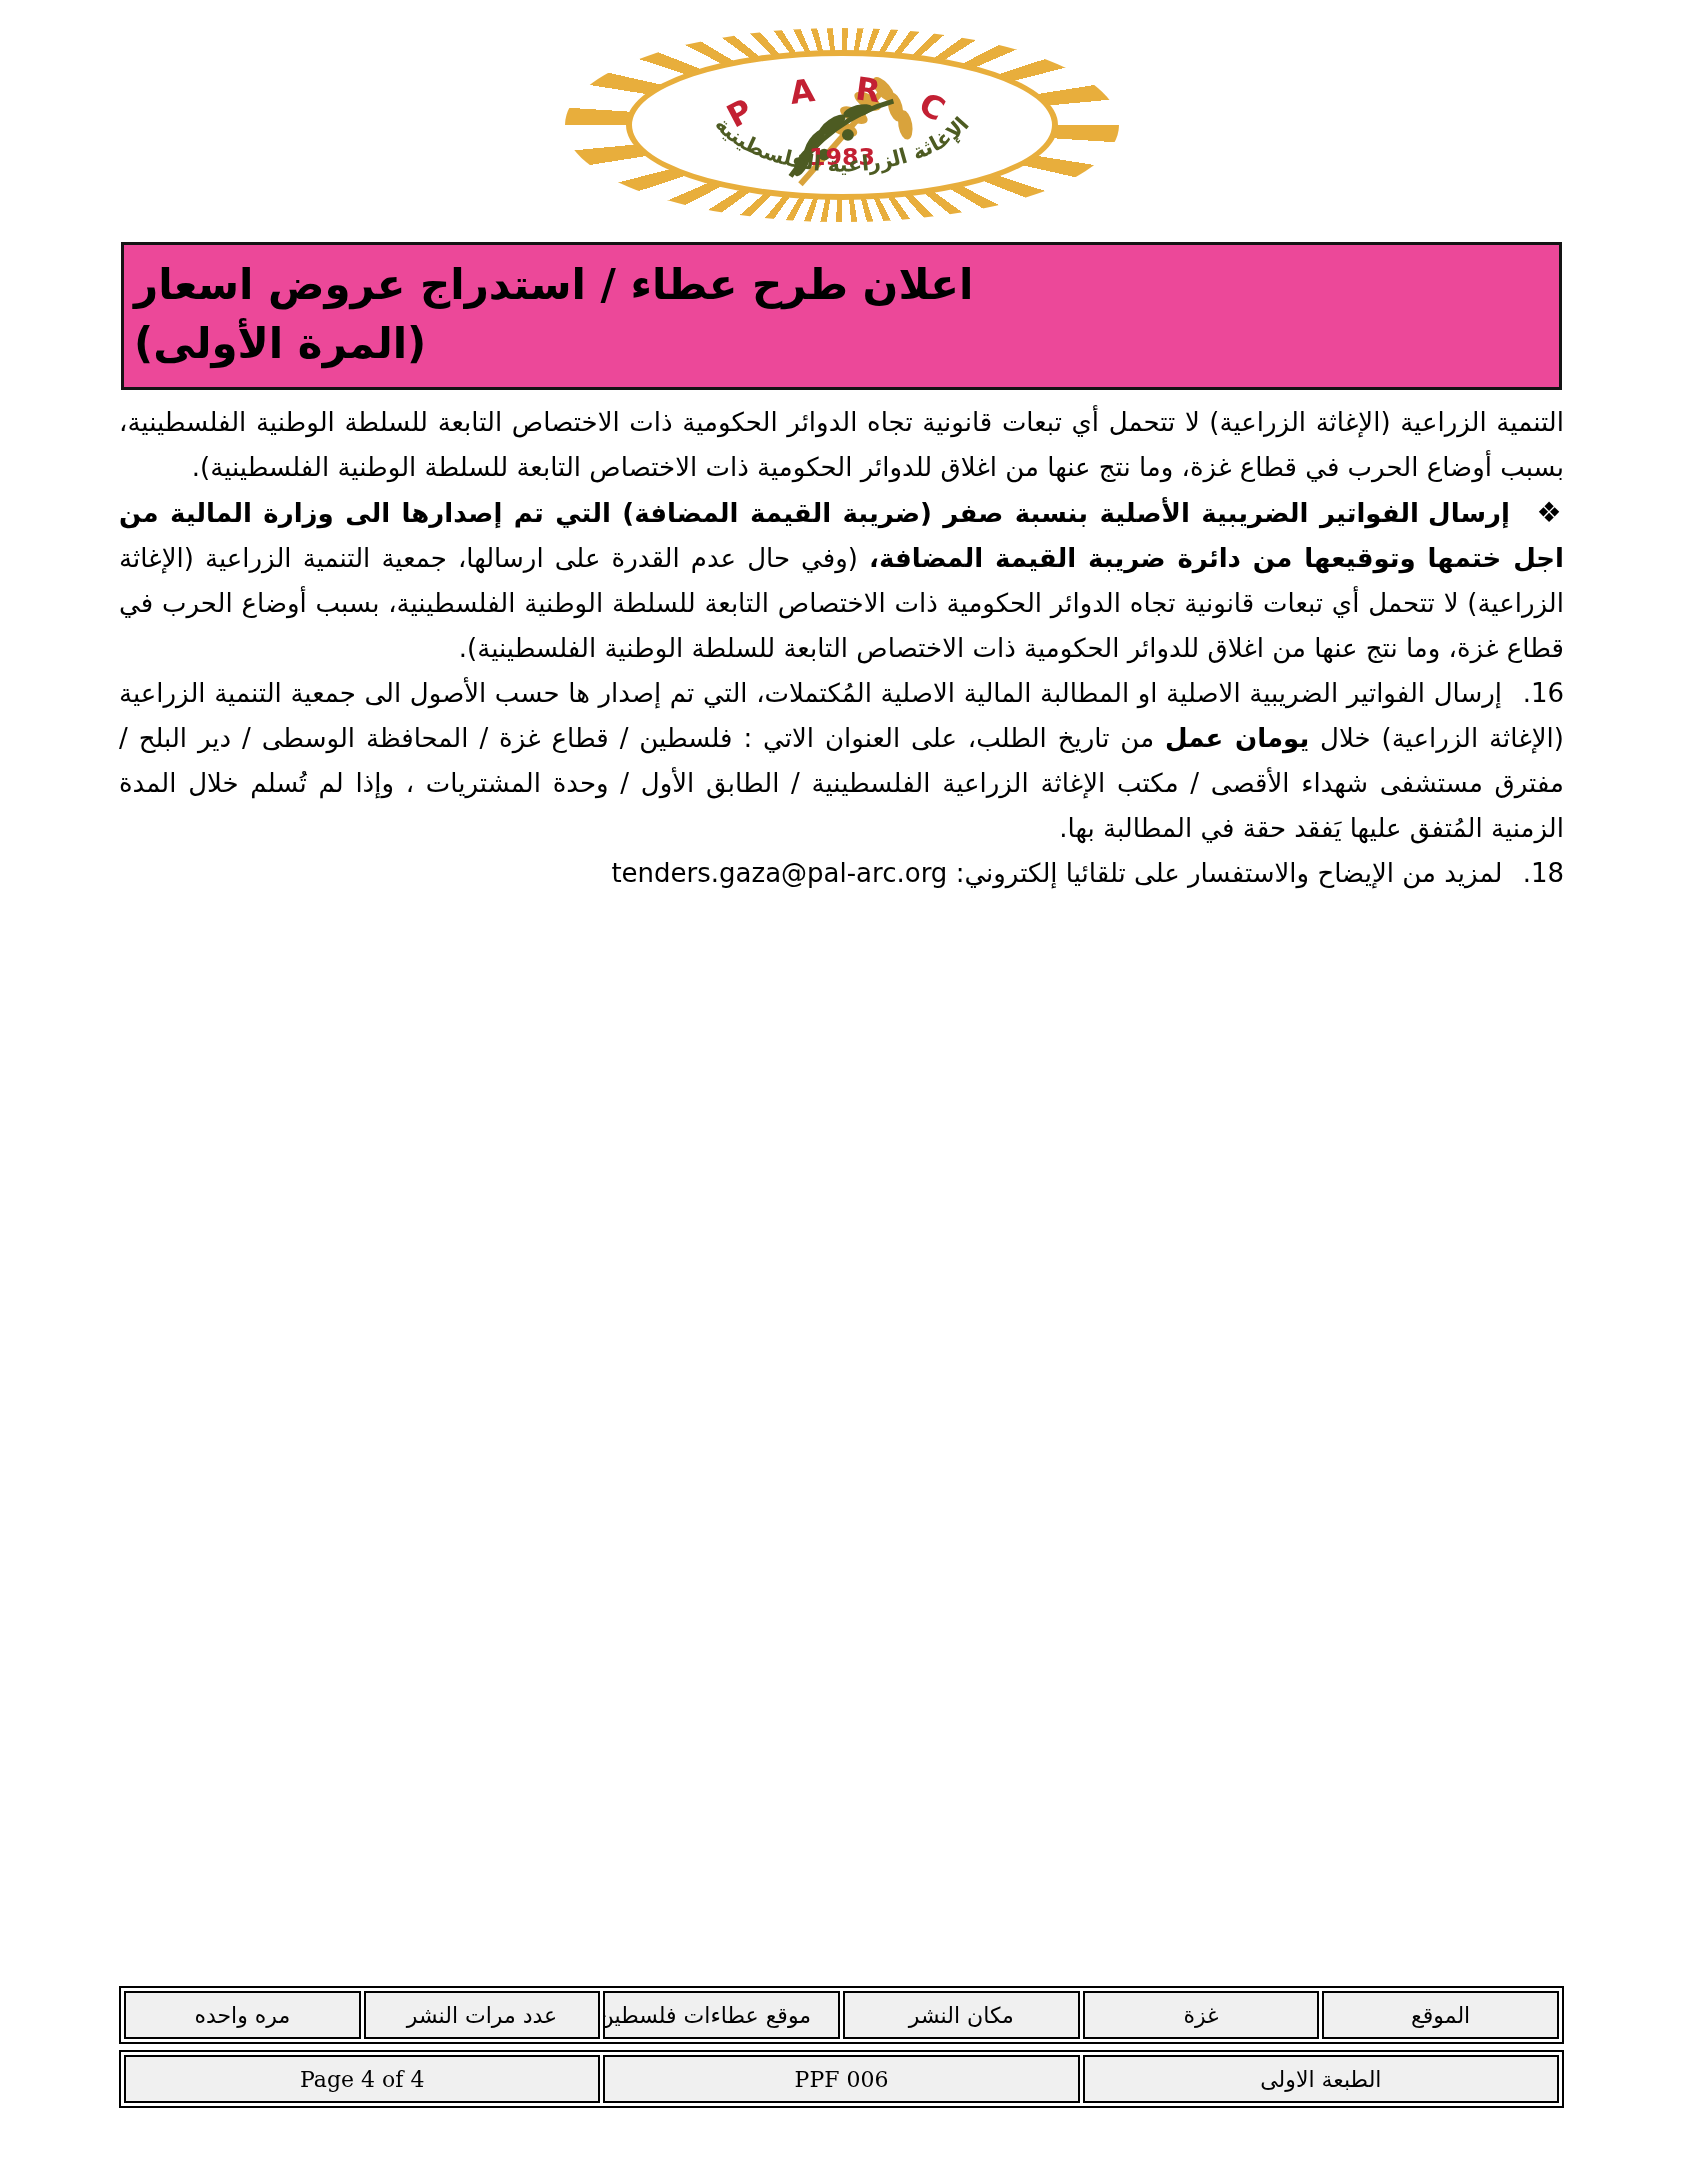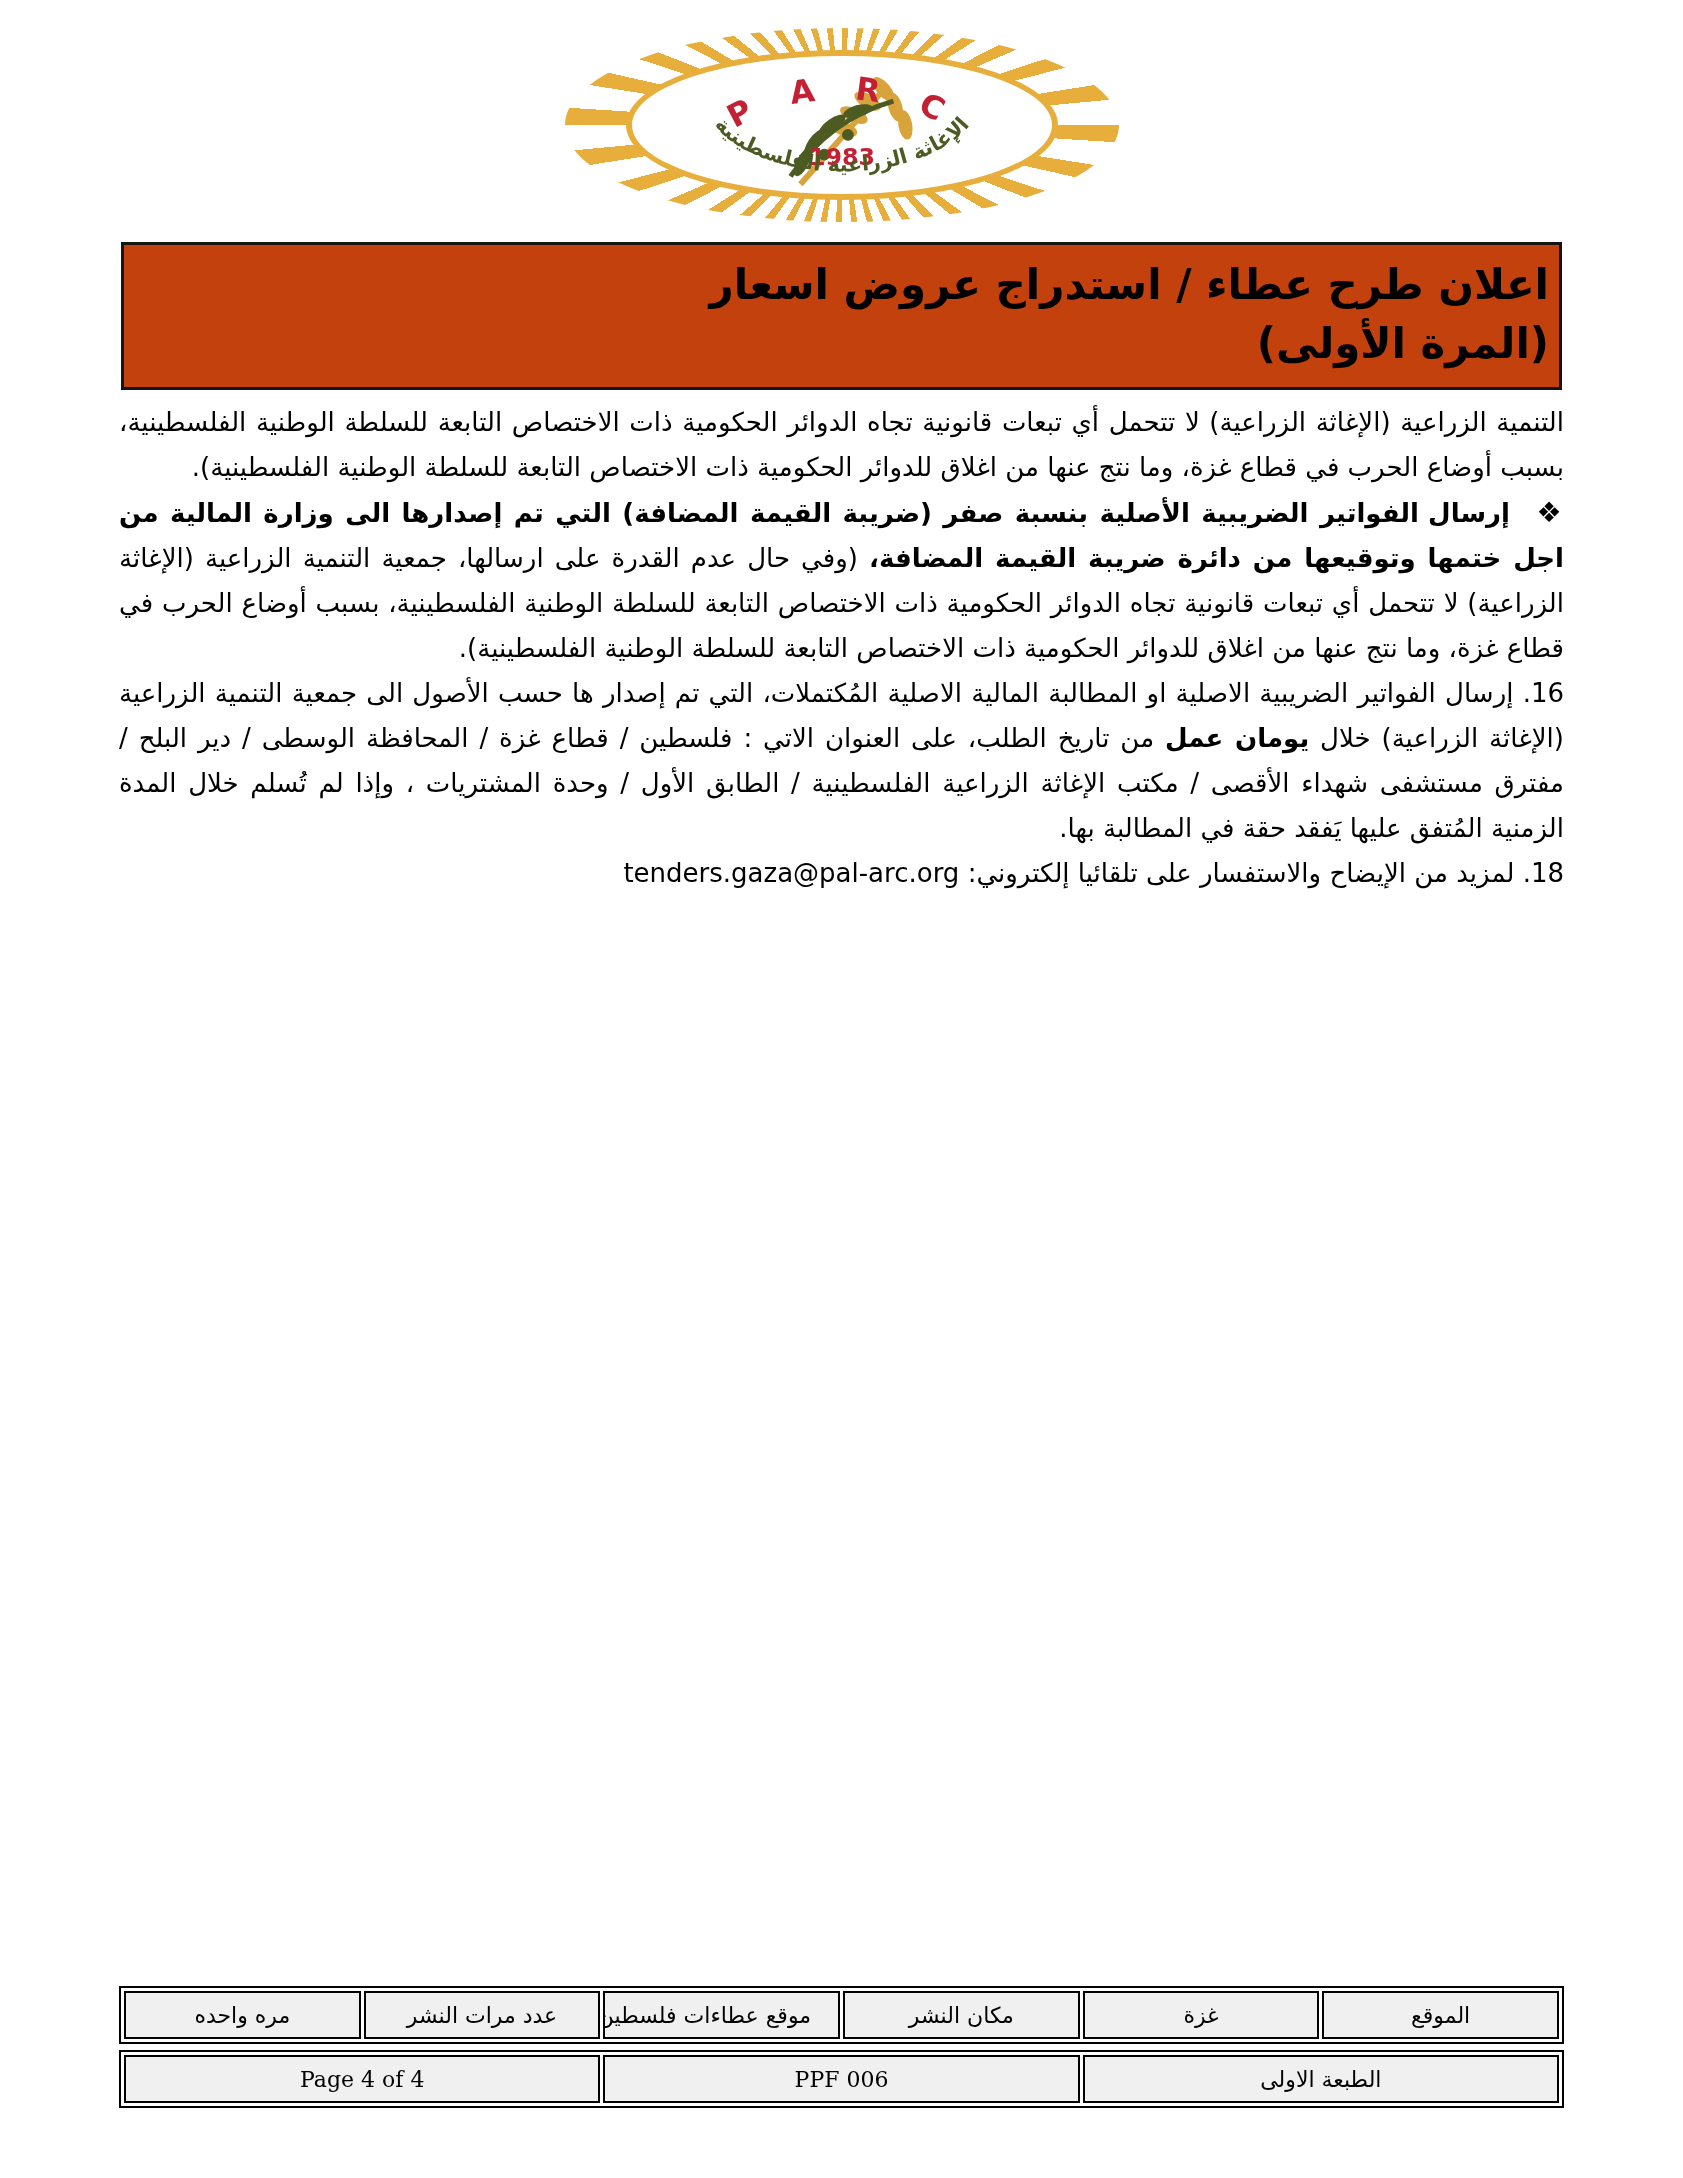--- a/index.html
+++ b/index.html
@@ -22,39 +22,39 @@
   .sun-core{
     position:absolute;left:61px;right:61px;top:22px;bottom:22px;
     background:#ffffff;border:6px solid #e8ae3c;border-radius:50%;
   }
   .logo-art{position:absolute;inset:0;}
 
   
   .title-box{
     margin:20px 121px 0 121px;
     border:3px solid #141414;
-    background:#c2410c;
-    text-align:right;
+    background:#ec4899;
+    text-align:left;
     direction:rtl;
     padding:10px 10px 14px 10px;
   }
   .title-line{font-weight:bold;font-size:42px;line-height:59px;}
 
   
   .content{
     margin:10px 119px 0 119px;
     direction:rtl;
     text-align:justify;
     font-size:26px;
     line-height:45px;
   }
   .content p{margin:0;padding:0;}
   .bold{font-weight:bold;}
   .marker{font-weight:bold;font-size:28px;margin-left:16px;}
-  .num{margin-left:0;}
+  .num{margin-left:12px;}
   .email{direction:ltr;unicode-bidi:embed;}
 
   
   .footer{position:absolute;left:119px;right:119px;top:1986px;}
   table.ftab{
     width:100%;
     direction:rtl;
     border-collapse:separate;
     border-spacing:3px;
     border:2px solid #000;

